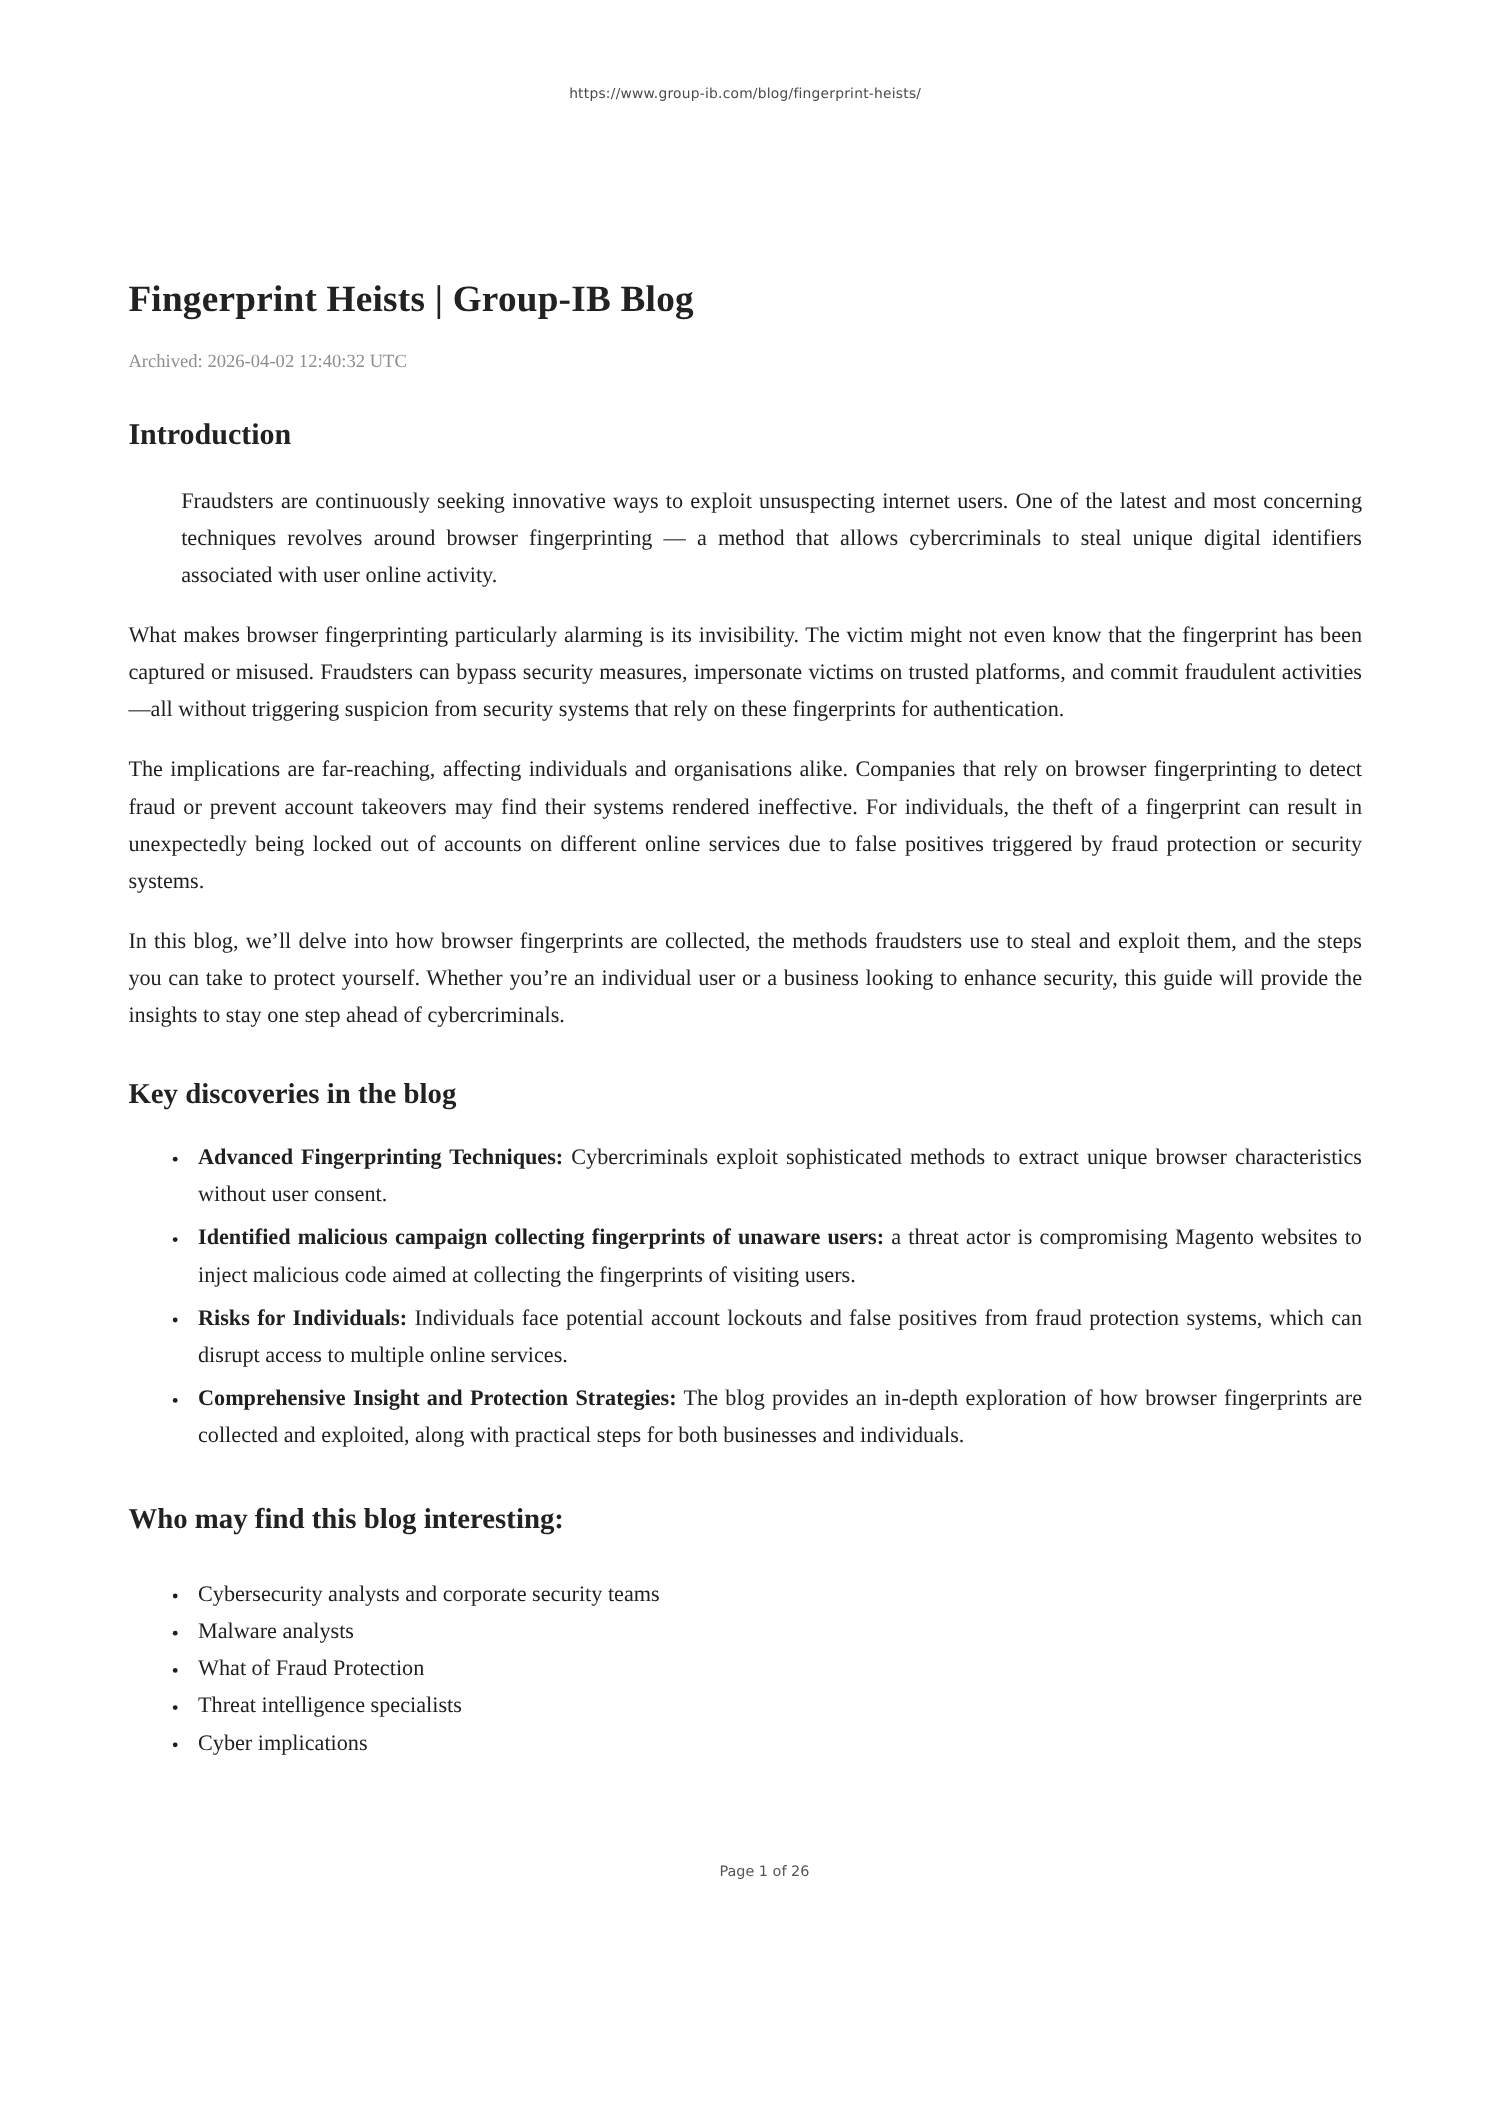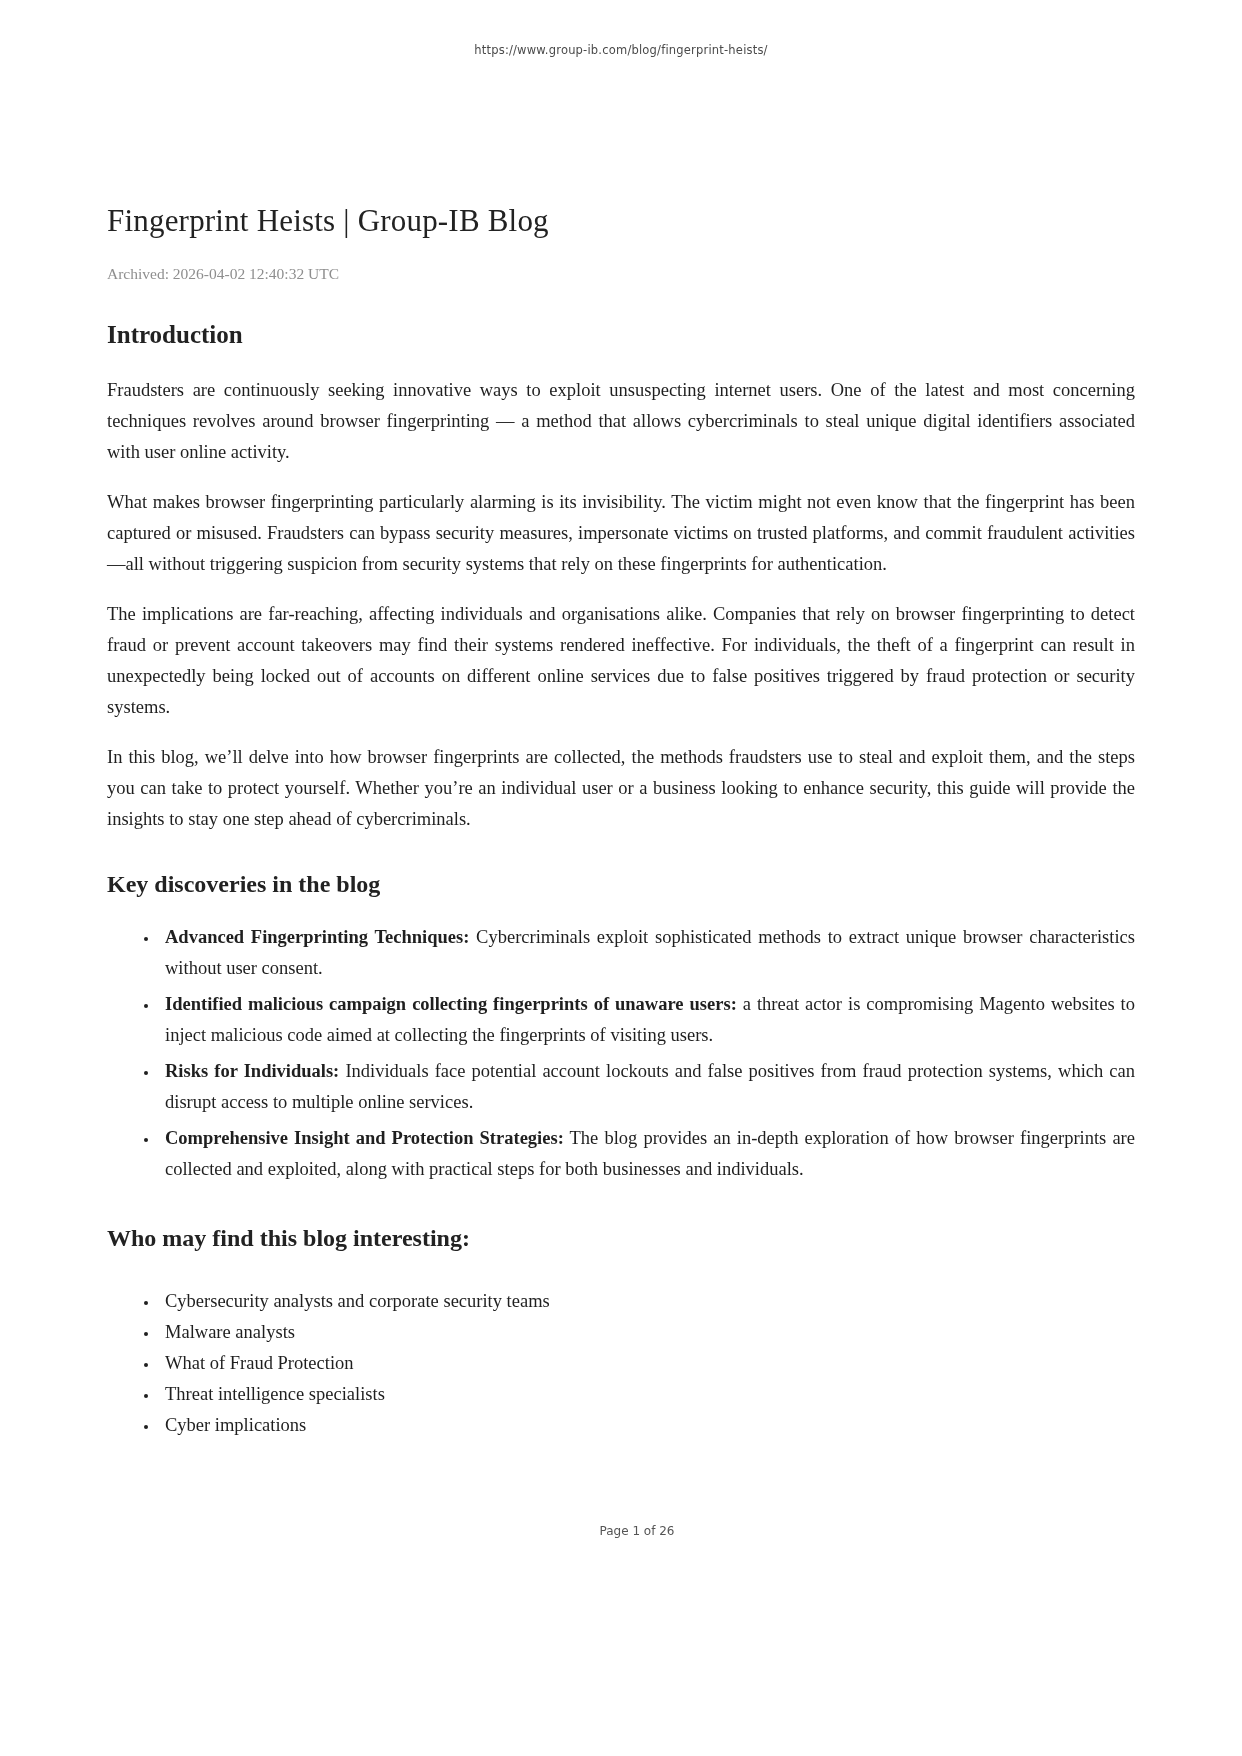--- a/index.html
+++ b/index.html
@@ -13,28 +13,29 @@
     font-family: "Liberation Serif", serif;
     color: #1a1a1a;
   }
   .url-header {
     padding-top: 43px;
     text-align: center;
     font-family: "DejaVu Sans", sans-serif;
     font-size: 11.5px;
     color: #4a4a4a;
     letter-spacing: 0.2px;
+    margin-top: 28px;
   }
   .content {
     margin: 0 107px;
   }
   .title {
     margin-top: 146px;
     font-size: 31px;
-    font-weight: 400;
+    font-weight: 700;
     color: #222222;
     letter-spacing: 0.2px;
   }
   .archived {
     margin-top: 26px;
     font-size: 15.5px;
     color: #8e8e8e;
   }
   .section-heading {
     margin-top: 38px;
@@ -46,21 +47,21 @@
     margin-top: 36px;
     font-size: 24px;
   }
   .body-text, .bullet-list li {
     font-size: 18.5px;
     line-height: 31px;
     color: #1f1f1f;
     text-align: justify;
   }
   .body-text { margin-top: 19px; }
-  .first-paragraph { margin-top: 26px; }
+  .first-paragraph { margin-top: 26px; margin-left: 44px; }
   .bullet-list {
     margin-top: 24px;
     padding-left: 52px;
     list-style: disc outside;
   }
   .bullet-list li {
     padding-left: 6px;
     margin-bottom: 5px;
   }
   .bullet-list li::marker { color: #1f1f1f; font-size: 15px; }

